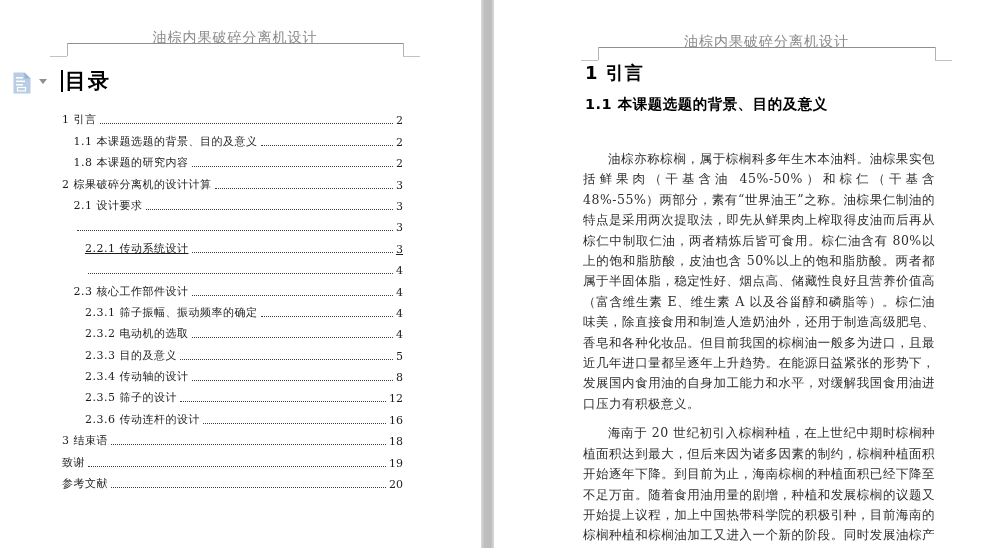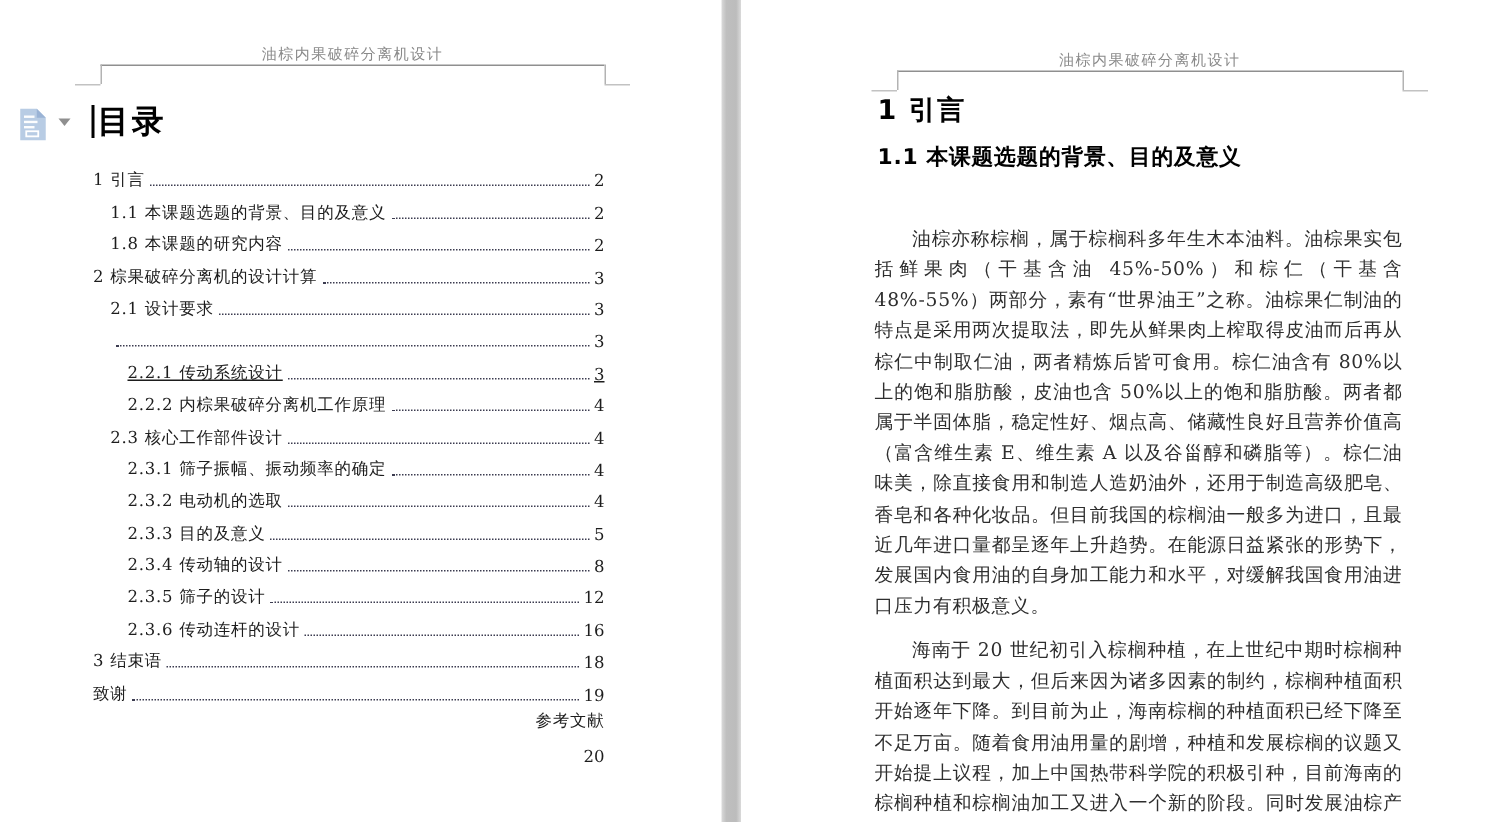--- a/index.html
+++ b/index.html
@@ -6,21 +6,21 @@
   #screen{position:relative;width:1004px;height:548px;background:#ffffff;overflow:hidden;
           font-family:"DejaVu Sans",sans-serif;color:#222;}
 
   
   .page-gap{position:absolute;top:0;height:548px;width:13px;
             background:linear-gradient(to right,#dadada,#bfbfbf 25%,#bcbcbc 75%,#dadada);}
 
   .page{position:absolute;top:0;height:548px;background:#fff;}
 
   
-  .hdr-title{position:absolute;font-size:10px;letter-spacing:1px;color:#8a8a8a;text-align:center;
+  .hdr-title{position:absolute;font-size:14px;letter-spacing:1px;color:#8a8a8a;text-align:center;
              font-family:"DejaVu Serif",serif;}
   .hdr-rule{position:absolute;height:0;border-top:1px solid #8f8f8f;}
   .mark-v{position:absolute;width:0;border-left:1px solid #b3b3b3;}
   .mark-h{position:absolute;height:0;border-top:1px solid #c2c2c2;}
 
   
   .toc-ctl{position:absolute;left:12px;top:71px;width:40px;height:26px;}
   .toc-ctl svg{position:absolute;left:0;top:0;}
   .dd-arrow{position:absolute;left:27px;top:8px;width:0;height:0;
             border-left:4px solid transparent;border-right:4px solid transparent;
@@ -106,21 +106,20 @@
     <span class="toc-page">3</span>
   </div>
 
   <div class="toc-row" style="padding-left: 23px; text-decoration: underline;">
     <span class="toc-label">2.2.1 传动系统设计</span>
     <span class="toc-leader"></span>
     <span class="toc-page">3</span>
   </div>
 
   <div class="toc-row" style="padding-left: 23px;">
-    <span class="toc-label">2.2.2 内棕果破碎分离机工作原理</span>
     <span class="toc-leader"></span>
     <span class="toc-page">4</span>
   </div>
 
   <div class="toc-row" style="padding-left: 11.5px;">
     <span class="toc-label">2.3 核心工作部件设计</span>
     <span class="toc-leader"></span>
     <span class="toc-page">4</span>
   </div>
 
@@ -165,21 +164,21 @@
     <span class="toc-leader"></span>
     <span class="toc-page">18</span>
   </div>
 
   <div class="toc-row" style="padding-left: 0px;">
     <span class="toc-label">致谢</span>
     <span class="toc-leader"></span>
     <span class="toc-page">19</span>
   </div>
 
-  <div class="toc-row" style="padding-left: 0px; flex-direction: column;">
+  <div class="toc-row" style="padding-left: 0px;">
     <span class="toc-label">参考文献</span>
     <span class="toc-leader"></span>
     <span class="toc-page">20</span>
   </div>
 </div>
   </div>
 
   <div class="page-gap" style="left:481px;"></div>
 
   <div class="page" style="left:494px;width:510px;">

